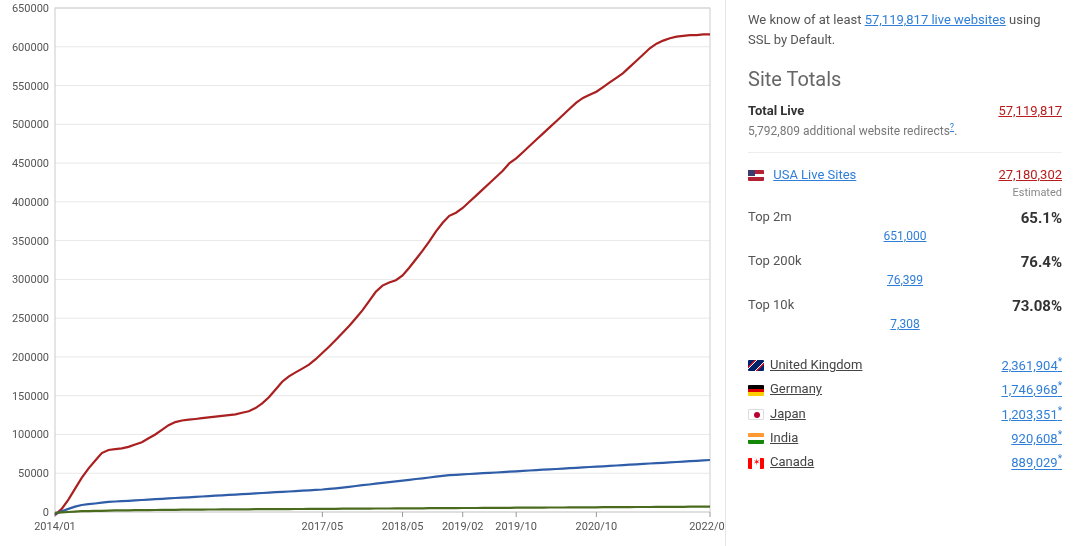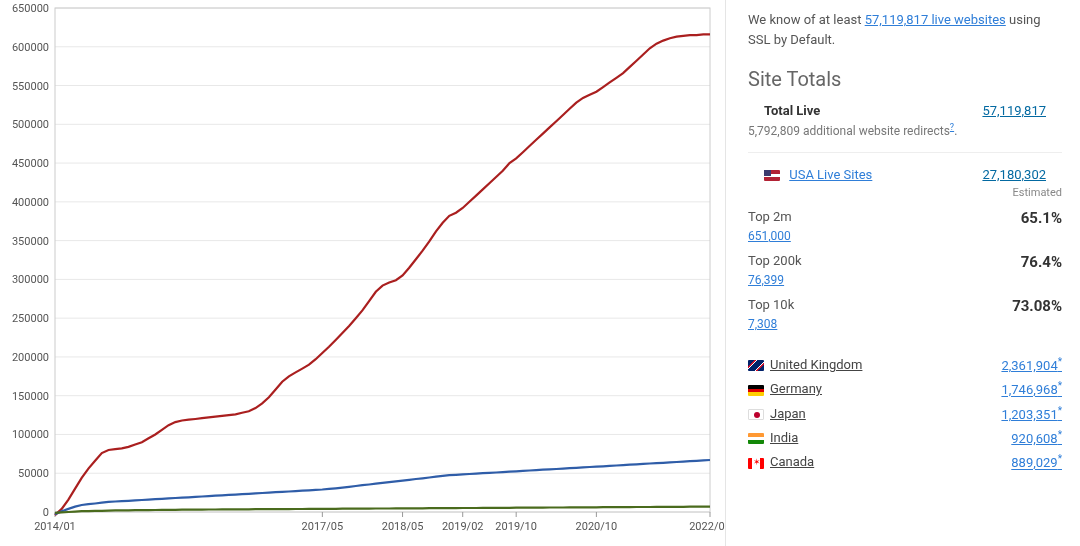--- a/index.html
+++ b/index.html
@@ -38,24 +38,24 @@
   h2.section-title {
     font-size: 20px;
     font-weight: 400;
     color: #666;
     margin: 0 0 12px 0;
   }
   .row {
     display: flex;
     justify-content: space-between;
     align-items: baseline;
-    margin: 4px 16px;
+    margin: 4px 0;
   }
   .row .label { color: #333; }
-  .row .value { color: #0369a1; text-align: right; }
+  .row .value { color: #b91c1c; text-align: right; }
   .row.strong .label { font-weight: 700; color:#333; }
   .sub {
     font-size: 12px;
     color: #777;
     margin-top: 2px;
   }
   .sub .sup { vertical-align: super; font-size: 9px; color: #2f7ed8; }
   .flag { display:inline-block; width:16px; height:11px; margin-right:6px; vertical-align:middle; border-radius:1px; }
   .flag-us { background: linear-gradient(#b22234, #b22234 33%, #fff 33%, #fff 66%, #b22234 66%); position:relative; }
   .flag-us::before { content:""; position:absolute; left:0; top:0; width:7px; height:6px; background:#3c3b6e; }
@@ -65,21 +65,21 @@
   .flag-jp::before { content:""; position:absolute; left:5px; top:2px; width:6px; height:6px; background:#bc002d; border-radius:50%; }
   .flag-in { background: linear-gradient(#ff9933 0 33%, #fff 33% 66%, #138808 66%); }
   .flag-ca { background: linear-gradient(90deg,#ff0000 0 25%, #fff 25% 75%, #ff0000 75%); position:relative; }
   .flag-ca::before { content:"✶"; position:absolute; left:5px; top:-1px; font-size:9px; color:#ff0000; }
   .est { font-size:11px; color:#888; text-align:right; margin-top:2px; }
   hr.sep { border:none; border-top:1px solid #eee; margin:14px 0; }
   .block { margin-bottom: 10px; }
   .top-row { display:flex; justify-content:space-between; }
   .top-row .pct { font-weight:700; color:#333; font-size:15px; }
   .top-row .lbl { color:#555; }
-  .top-val { text-align:left; color:#2f7ed8; font-size:12px; margin-top:2px; }
+  .top-val { text-align:center; color:#2f7ed8; font-size:12px; margin-top:2px; }
   .country-row { display:flex; justify-content:space-between; align-items:center; margin:7px 0; font-size:13px; }
   .country-row .cname { color:#444; }
   .country-row .cval { color:#2f7ed8; }
   .country-row .cval .ast { color:#2f7ed8; font-size:10px; vertical-align:super; }
   .us-row .cname { color:#2f7ed8; }
 
   
   svg.chart-svg { display:block; }
   .axis text { font-size: 11px; fill:#555; }
   .grid line { stroke:#e8e8e8; stroke-width:1; }

